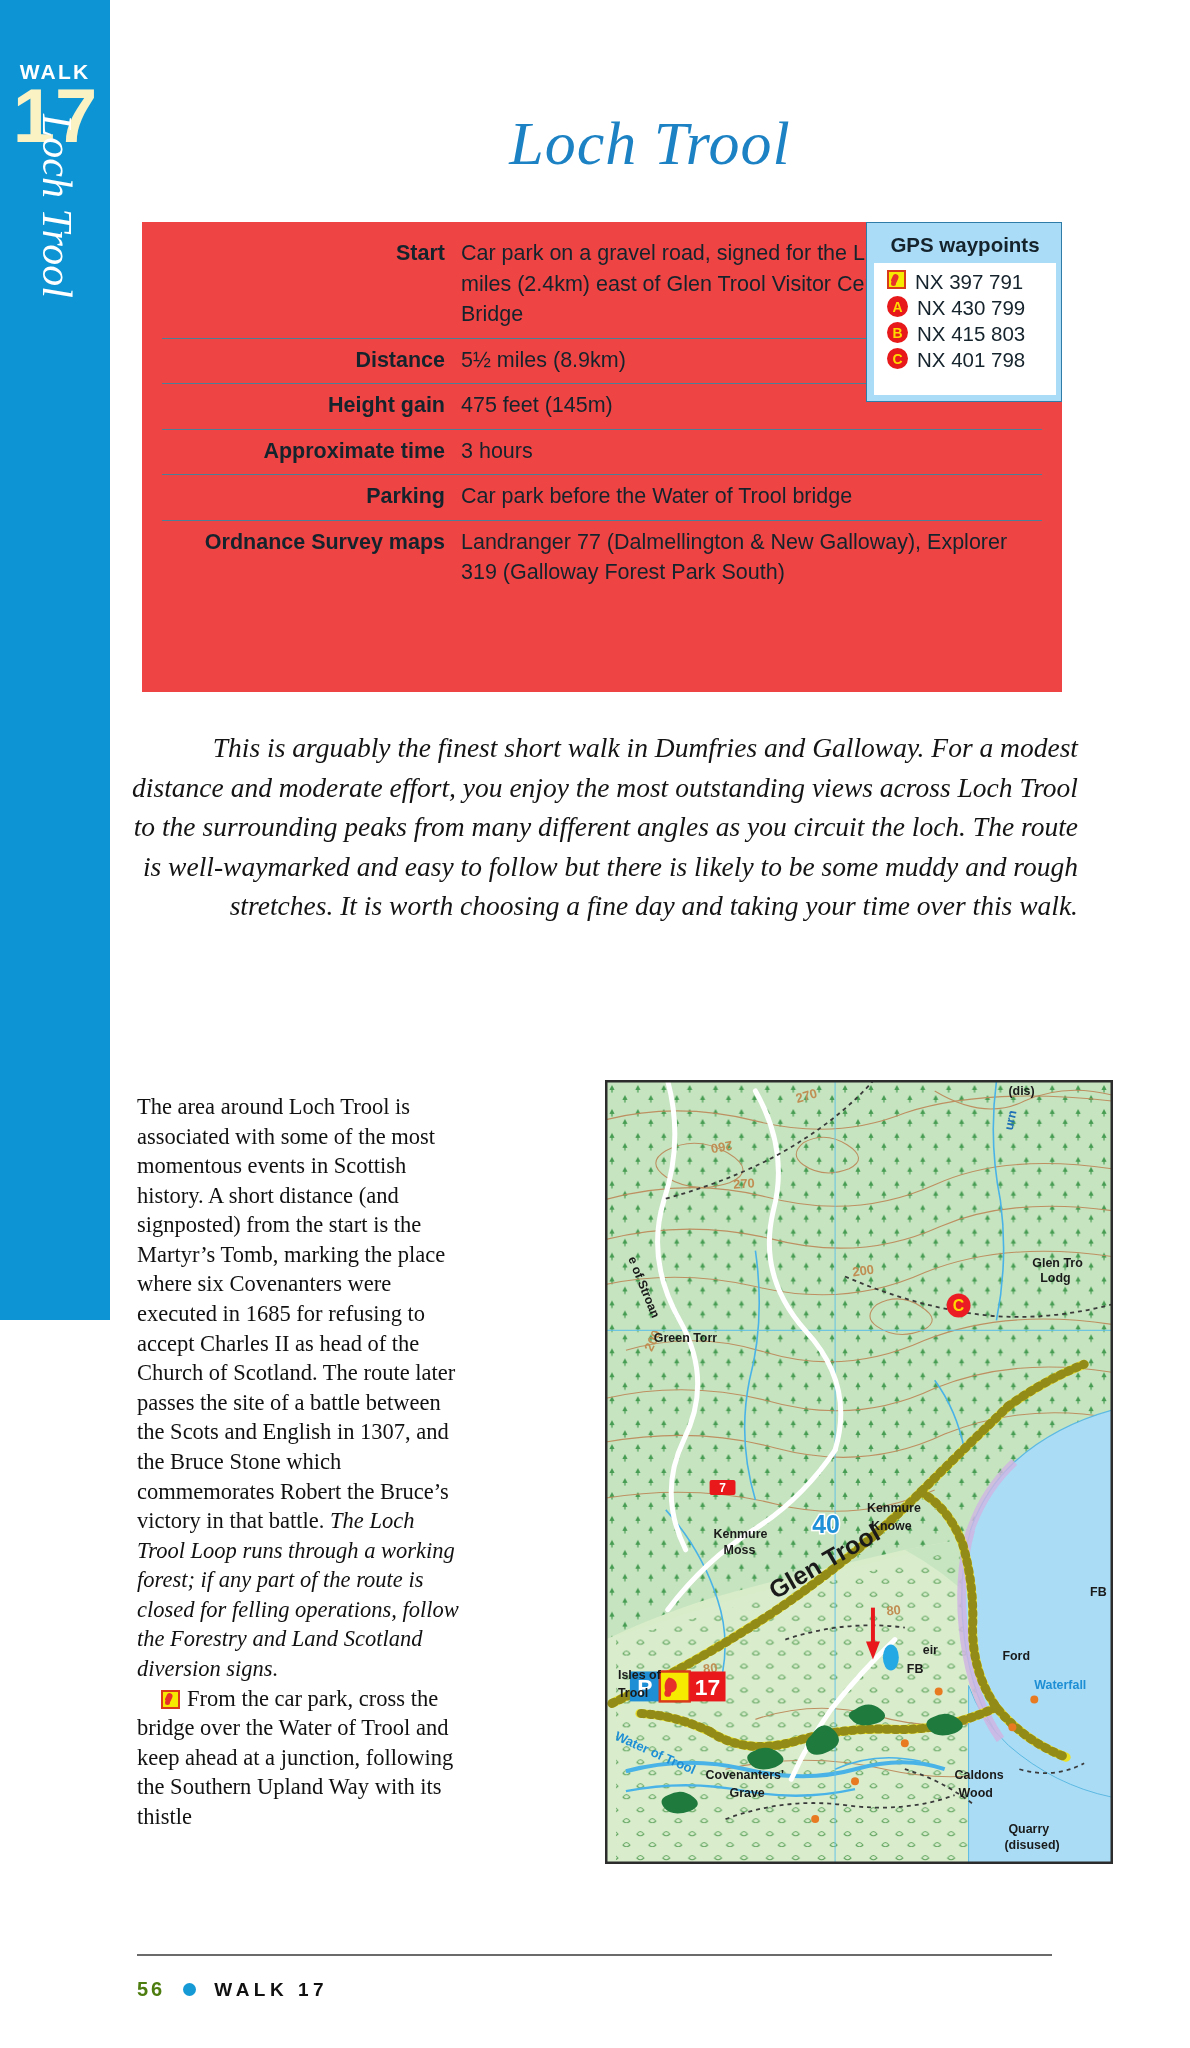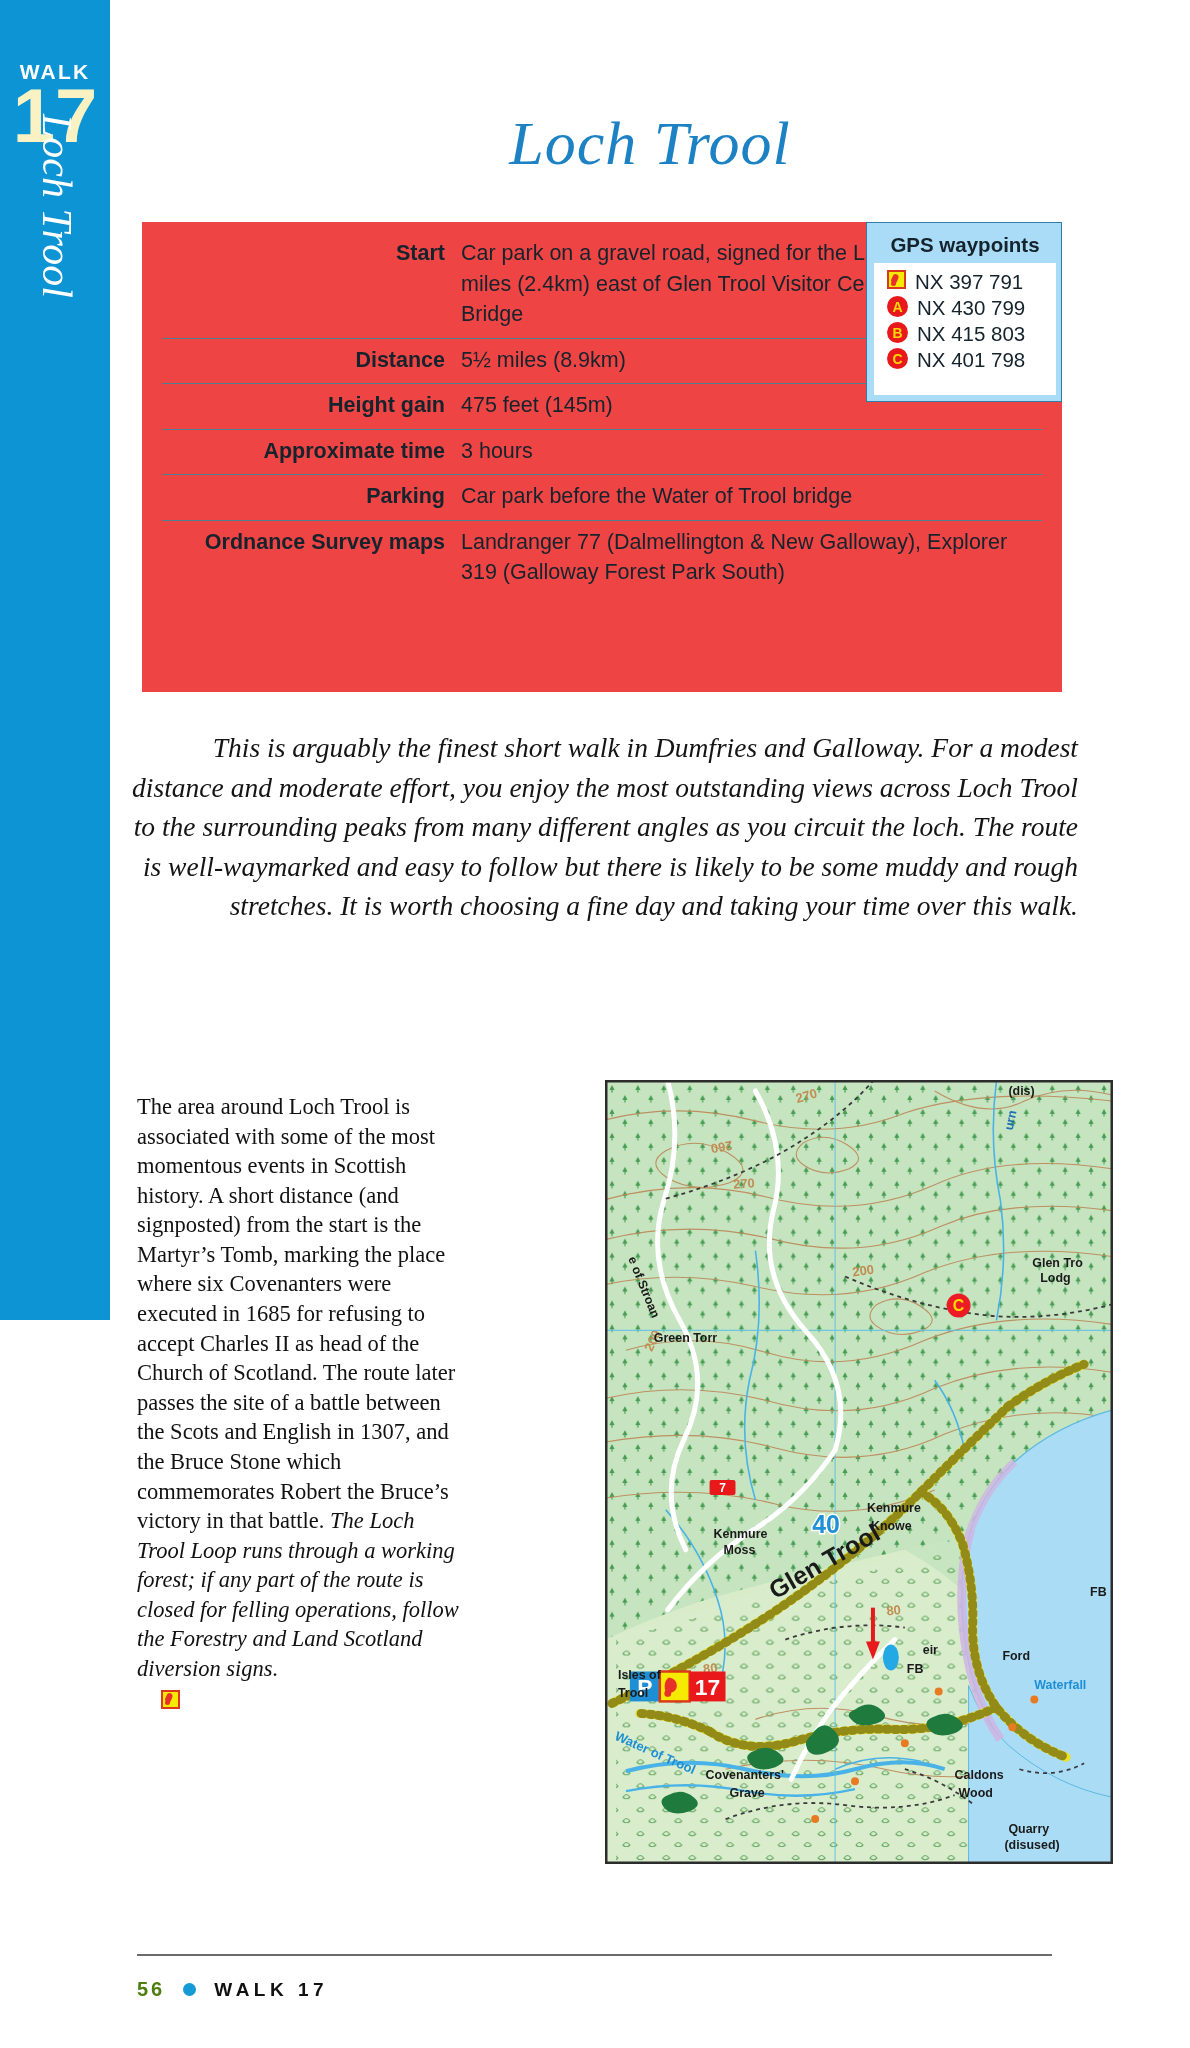--- a/index.html
+++ b/index.html
@@ -228,21 +228,21 @@
       <span class="letter-icon">C</span>
       <span class="gps-coord">NX 401 798</span>
     </div>
   </div>
 </div>
 
 <div id="intro">This is arguably the finest short walk in Dumfries and Galloway. For a modest distance and moderate effort, you enjoy the most outstanding views across Loch Trool to the surrounding peaks from many different angles as you circuit the loch. The route is well-waymarked and easy to follow but there is likely to be some muddy and rough stretches. It is worth choosing a fine day and taking your time over this walk.</div>
 
 <div id="body-col">
   <span>The area around Loch Trool is associated with some of the most momentous events in Scottish history. A short distance (and signposted) from the start is the Martyr’s Tomb, marking the place where six Covenanters were executed in 1685 for refusing to accept Charles II as head of the Church of Scotland. The route later passes the site of a battle between the Scots and English in 1307, and the Bruce Stone which commemorates Robert the Bruce’s victory in that battle. </span><span class="ital">The Loch Trool Loop runs through a working forest; if any part of the route is closed for felling operations, follow the Forestry and Land Scotland diversion signs.</span><br>
-  <span class="inline-boot"></span>
+  <span class="inline-boot"></span><span>From the car park, cross the bridge over the Water of Trool and keep ahead at a junction, following the Southern Upland Way with its thistle</span>
 </div>
 
 <div id="map-wrap">
 <svg id="map-svg" viewBox="0 0 508 784" preserveAspectRatio="none">
   <defs>
     <pattern id="treepat" x="0" y="0" width="26" height="24" patternUnits="userSpaceOnUse">
       <g fill="#2f8f3e">
         <path d="M6 4 l2.6 5 h-5.2 z"></path>
             <rect x="5.4" y="8.6" width="1.2" height="3"></rect>
         <path d="M19 14 l2.6 5 h-5.2 z"></path>

